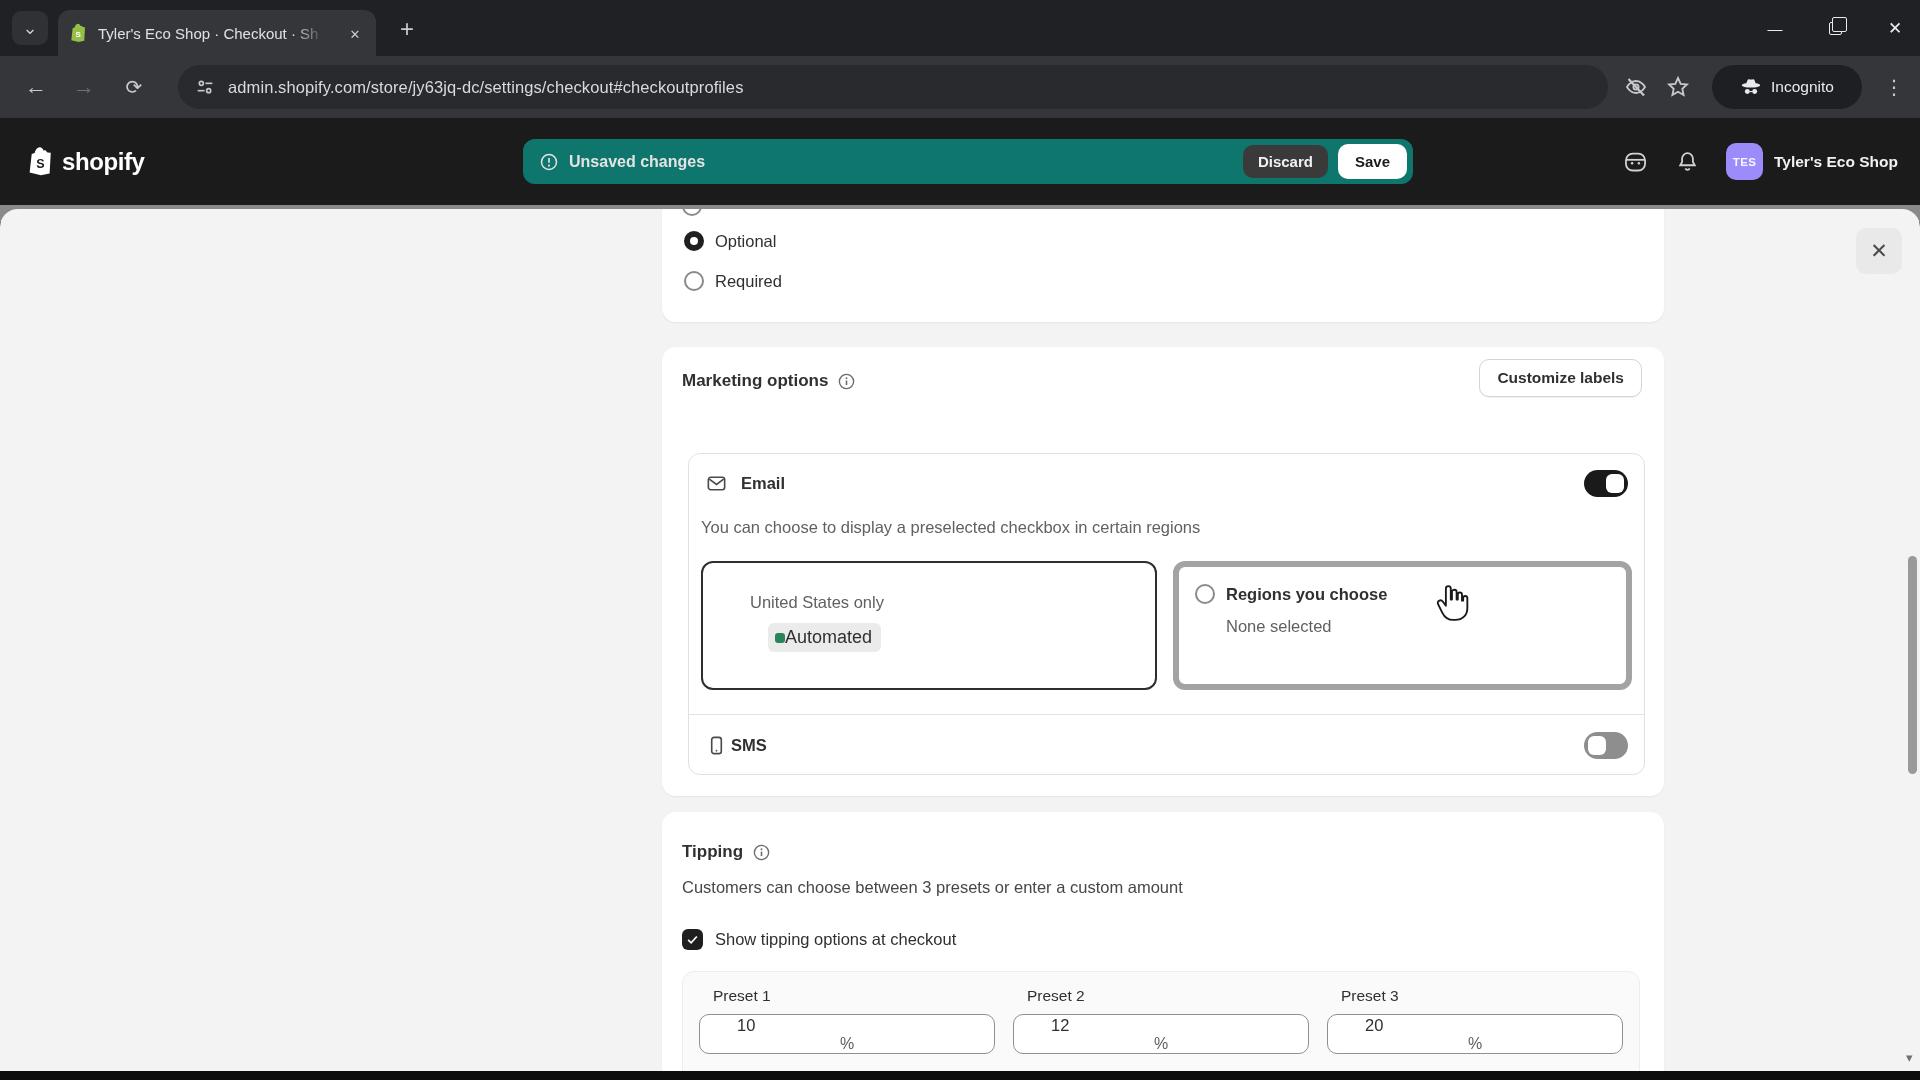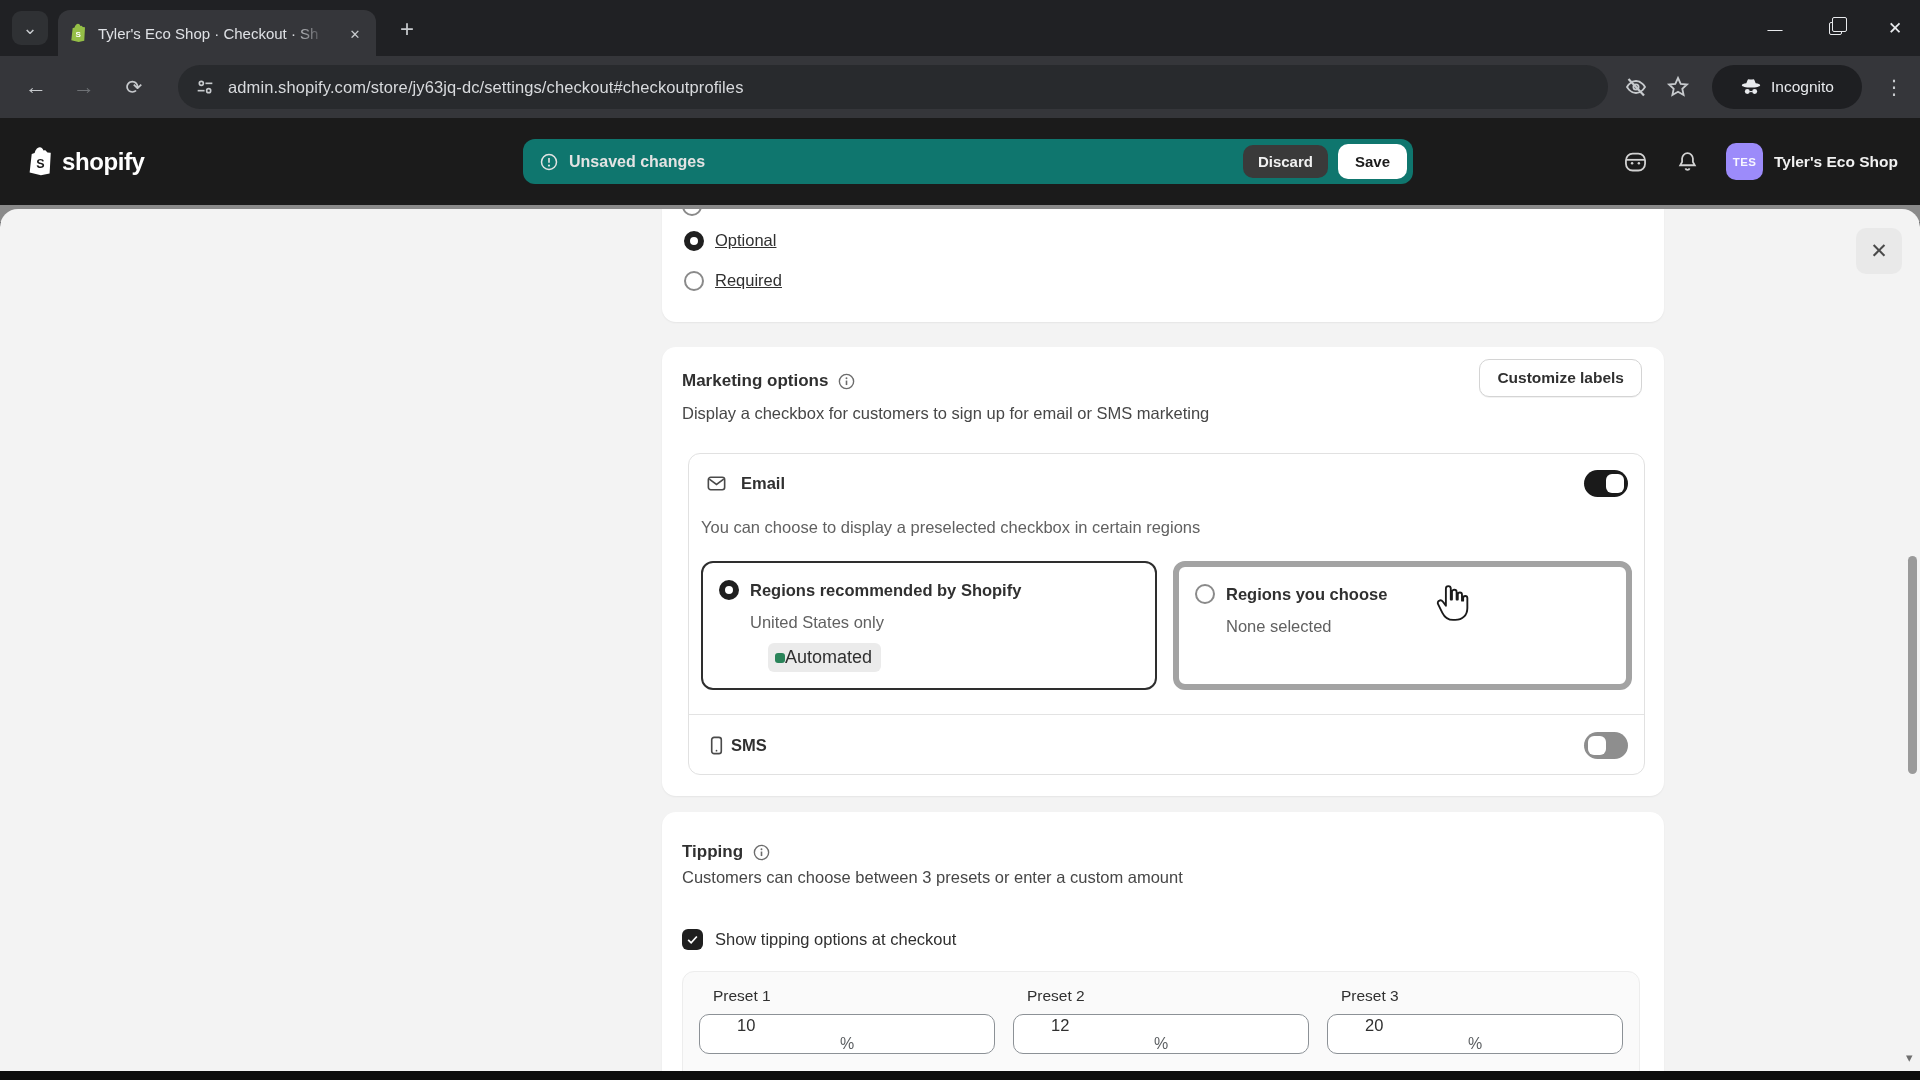--- a/index.html
+++ b/index.html
@@ -56,22 +56,22 @@
   #graystrip { position:absolute; top:205px; left:0; width:1920px; height:17px; background:#8a8a8a; }
   #content { position:absolute; top:209px; left:0; width:1920px; height:862px; background:#f3f3f3;
     border-radius:18px 18px 0 0; overflow:hidden; }
   .card { position:absolute; left:662px; width:1002px; background:#fff; box-shadow:0 1px 2px rgba(0,0,0,.06); }
   #card-contact { top:0; height:113px; border-radius:0 0 14px 14px; overflow:hidden; }
   #card-marketing { top:138px; height:449px; border-radius:14px; }
   #card-tipping { top:603px; height:280px; border-radius:14px; }
 
   .radio { width:20px; height:20px; border-radius:50%; border:2px solid #8a8a8a; background:#fff; flex:none; }
   .radio.sel { border:6.5px solid #1f1f1f; }
-  .radio-row { position:absolute; left:22px; display:flex; align-items:flex-start; gap:11px;
-    font-size:16.5px; color:#303030;text-decoration:underline; }
+  .radio-row { position:absolute; left:22px; display:flex; align-items:flex-end; gap:11px;
+    font-size:16.5px; color:#303030; }
   .radio-sliver { position:absolute; left:20px; top:-13px; }
 
   .close-panel { position:absolute; left:1856px; top:19px; width:46px; height:46px; border-radius:10px;
     background:#e9e9e9; color:#4a4a4a; font-size:21px; display:flex; align-items:center; justify-content:center; }
 
   .sec-head { position:absolute; left:20px; display:flex; align-items:center; gap:9px; }
   .sec-title { font-size:17px; font-weight:700; color:#303030; }
   .sec-sub { position:absolute; left:20px; font-size:16.5px; color:#474747; }
   .btn-light { position:absolute; height:38px; padding:0 17px; border-radius:10px; background:#fff;
     border:1px solid #d4d4d4; box-shadow:0 1px 0 rgba(0,0,0,.05); color:#303030; font-size:15.5px;
@@ -237,42 +237,37 @@
   <div class="card" id="card-marketing">
     <div class="sec-head" style="top:24px">
       <span class="sec-title">Marketing options</span>
       <svg width="19" height="19" viewBox="0 0 24 24">
         <circle cx="12" cy="12" r="9" fill="none" stroke="#6b6b6b" stroke-width="1.7"></circle>
         <circle cx="12" cy="7.8" r="1.2" fill="#6b6b6b"></circle>
         <line x1="12" y1="10.8" x2="12" y2="16.5" stroke="#6b6b6b" stroke-width="2"></line>
       </svg>
     </div>
     <div class="btn-light" style="right:22px;top:12px">Customize labels</div>
-    <div class="sec-sub" style="top:57px">Display a checkbox for customers to sign up for email or SMS marketing</div>
 
     <div class="inner-box">
       <div class="email-row">
         <svg width="23" height="23" viewBox="0 0 24 24" fill="none" stroke="#4a4a4a" stroke-width="1.7">
           <rect x="3.5" y="5.5" width="17" height="13" rx="2.5"></rect>
             <path d="M4.5 7.5L12 13l7.5-5.5"></path>
         </svg>
         <span class="row-label">Email</span>
         <div class="spacer"></div>
         <div class="toggle on">
             <div class="knob"></div>
           </div>
       </div>
       <div class="email-desc">You can choose to display a preselected checkbox in certain regions</div>
 
       <div class="region-row">
         <div class="region-card sel">
-          <div class="region-title-row">
-            <div class="radio sel"></div>
-            <span class="region-title">Regions recommended by Shopify</span>
-          </div>
           <div class="region-sub">United States only</div>
           <div class="badge">
             <span class="badge-dot"></span>
             <span>Automated</span>
           </div>
         </div>
         <div class="region-card unsel">
           <div class="region-title-row">
             <div class="radio"></div>
             <span class="region-title">Regions you choose</span>
@@ -298,21 +293,21 @@
 
   <div class="card" id="card-tipping">
     <div class="sec-head" style="top:30px">
       <span class="sec-title">Tipping</span>
       <svg width="19" height="19" viewBox="0 0 24 24">
         <circle cx="12" cy="12" r="9" fill="none" stroke="#6b6b6b" stroke-width="1.7"></circle>
         <circle cx="12" cy="7.8" r="1.2" fill="#6b6b6b"></circle>
         <line x1="12" y1="10.8" x2="12" y2="16.5" stroke="#6b6b6b" stroke-width="2"></line>
       </svg>
     </div>
-    <div class="sec-sub" style="top:56px">Customers can choose between 3 presets or enter a custom amount</div>
+    <div class="sec-sub" style="top:66px">Customers can choose between 3 presets or enter a custom amount</div>
 
     <div class="check-row" style="top:117px">
       <div class="checkbox">
         <svg width="13" height="13" viewBox="0 0 24 24" fill="none" stroke="#fff" stroke-width="3.2">
           <path d="M4 12.5l5.5 5.5L20 6.5"></path>
         </svg>
       </div>
       <span>Show tipping options at checkout</span>
     </div>
 

